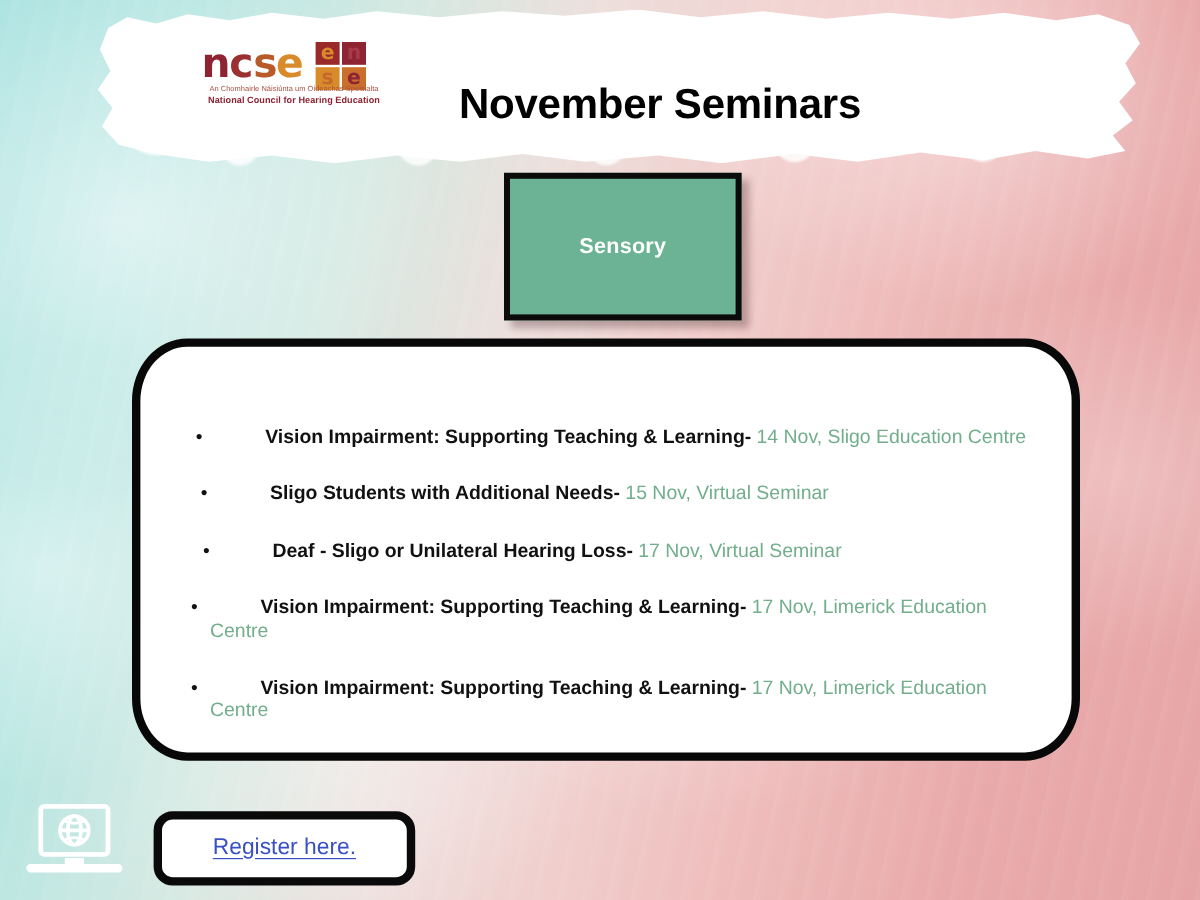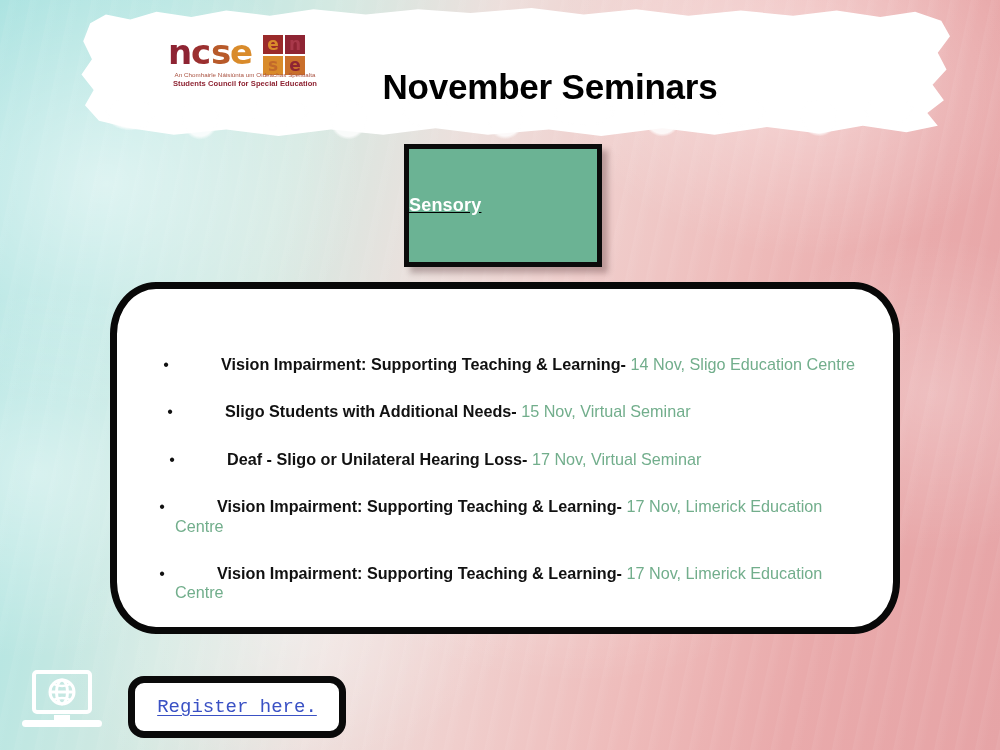--- a/index.html
+++ b/index.html
@@ -187,30 +187,30 @@
     font-weight: 700;
     color: #000000;
     letter-spacing: -0.2px;
     font-family: "Liberation Sans", sans-serif;
     margin-top: 24px;
   }
 
   
   .category-box {
     position: absolute;
-    left: 404px;
+    left: 420px;
     top: 144px;
     width: 188px;
     height: 113px;
     background: #6BB394;
     border: 5px solid #0b0b0b;
     box-shadow: 6px 6px 6px rgba(60,25,30,.30);
     display: flex;
     align-items: center;
-    text-decoration: underline;
+    justify-content: center;
   }
   .category-box .label {
     font-size: 18px;
     font-weight: 700;
     color: #ffffff;
     letter-spacing: .2px;
     font-family: "Liberation Sans", sans-serif;
   }
 
   
@@ -289,21 +289,21 @@
     box-sizing: border-box;
     display: flex;
     align-items: center;
     justify-content: center;
   }
   .register-link {
     font-size: 19px;
     color: #3a51c4;
     text-decoration: underline;
     text-underline-offset: 3px;
-    font-family: Liberation Mono, monospace;
+    font-family: Liberation Sans, sans-serif;
     cursor: pointer;
   }
 </style>
 </head>
 <body>
 
 <div class="slide">
 
   <div class="bg-tex-a"></div>
   <div class="bg-tex-b"></div>
@@ -328,21 +328,21 @@
         </div>
       <div class="logo-cell" style="background:#D98B2B;">
           <span style="color:#C2692B;">s</span>
         </div>
       <div class="logo-cell" style="background:#C96F2B;">
           <span style="color:#8E2433;">e</span>
         </div>
     </div>
     <div class="logo-sub">
       <span class="ga">An Chomhairle Náisiúnta um Oideachas Speisialta</span>
-      <span class="en">Students Council for Special Education</span>
+      <span class="en">National Council for Hearing Education</span>
     </div>
   </div>
 
   <div class="slide-title">November Seminars</div>
 
   <div class="category-box">
     <span class="label">Sensory</span>
   </div>
 
   <div class="content-box">

